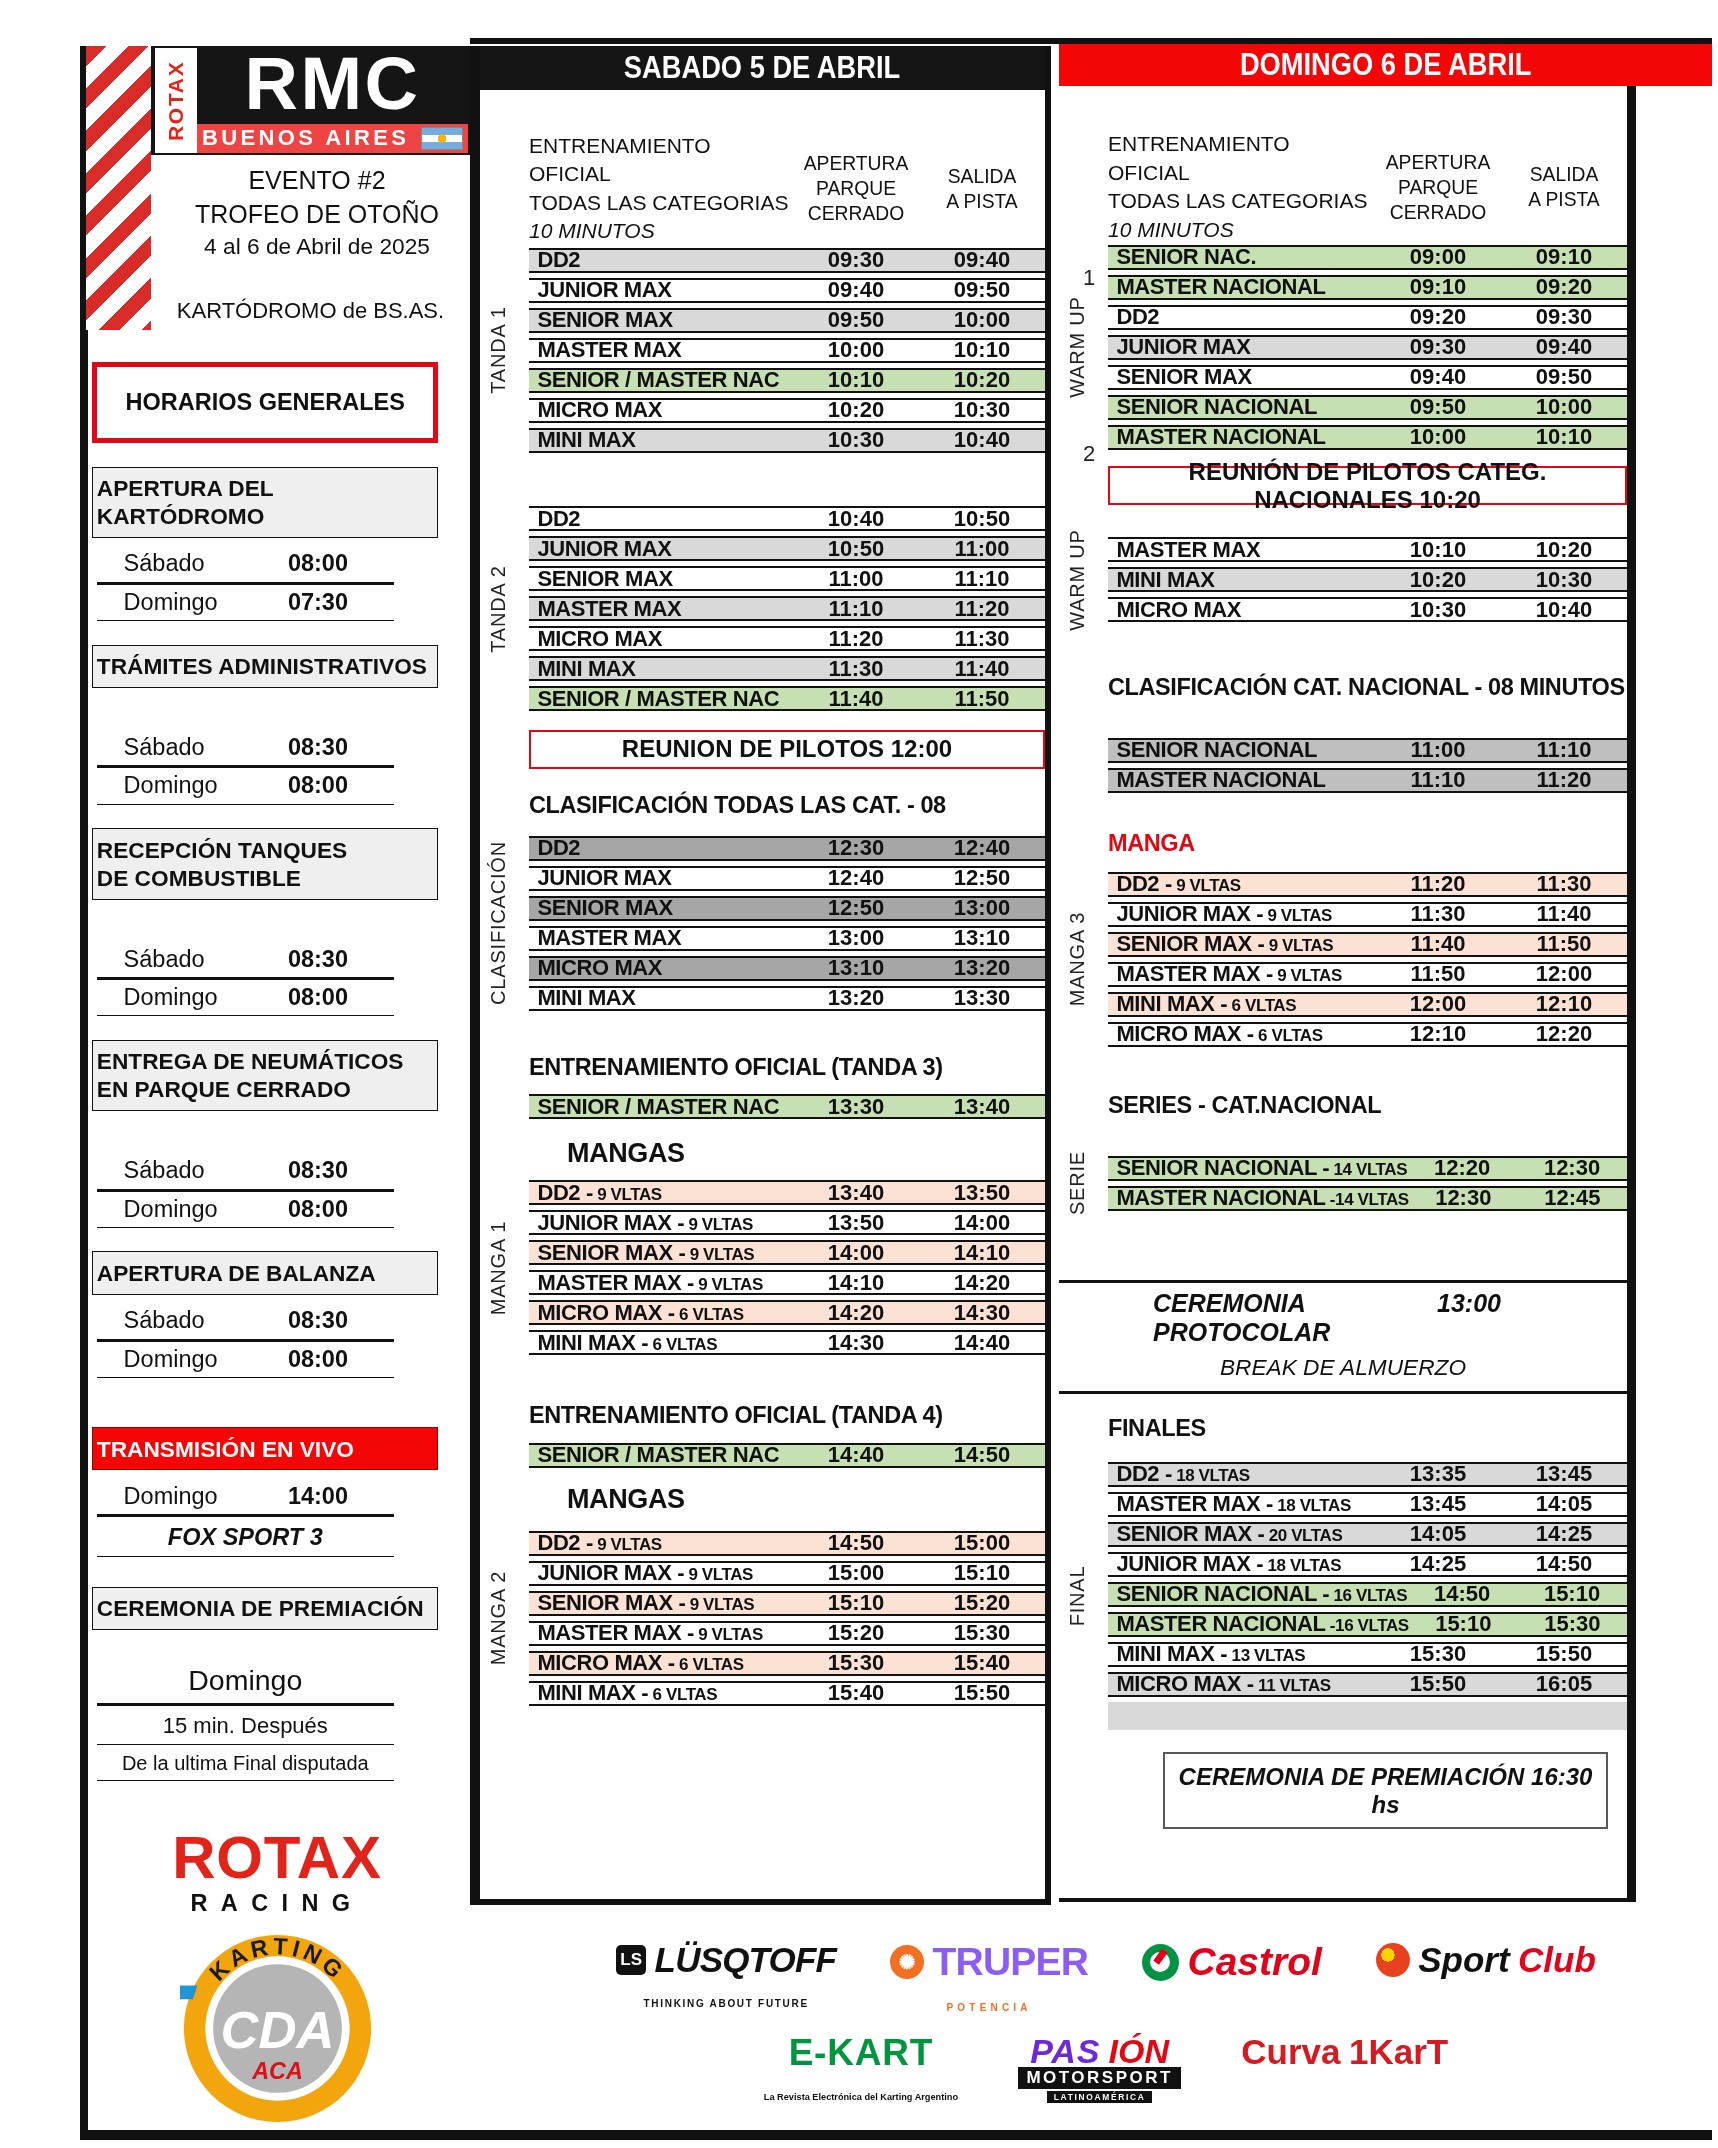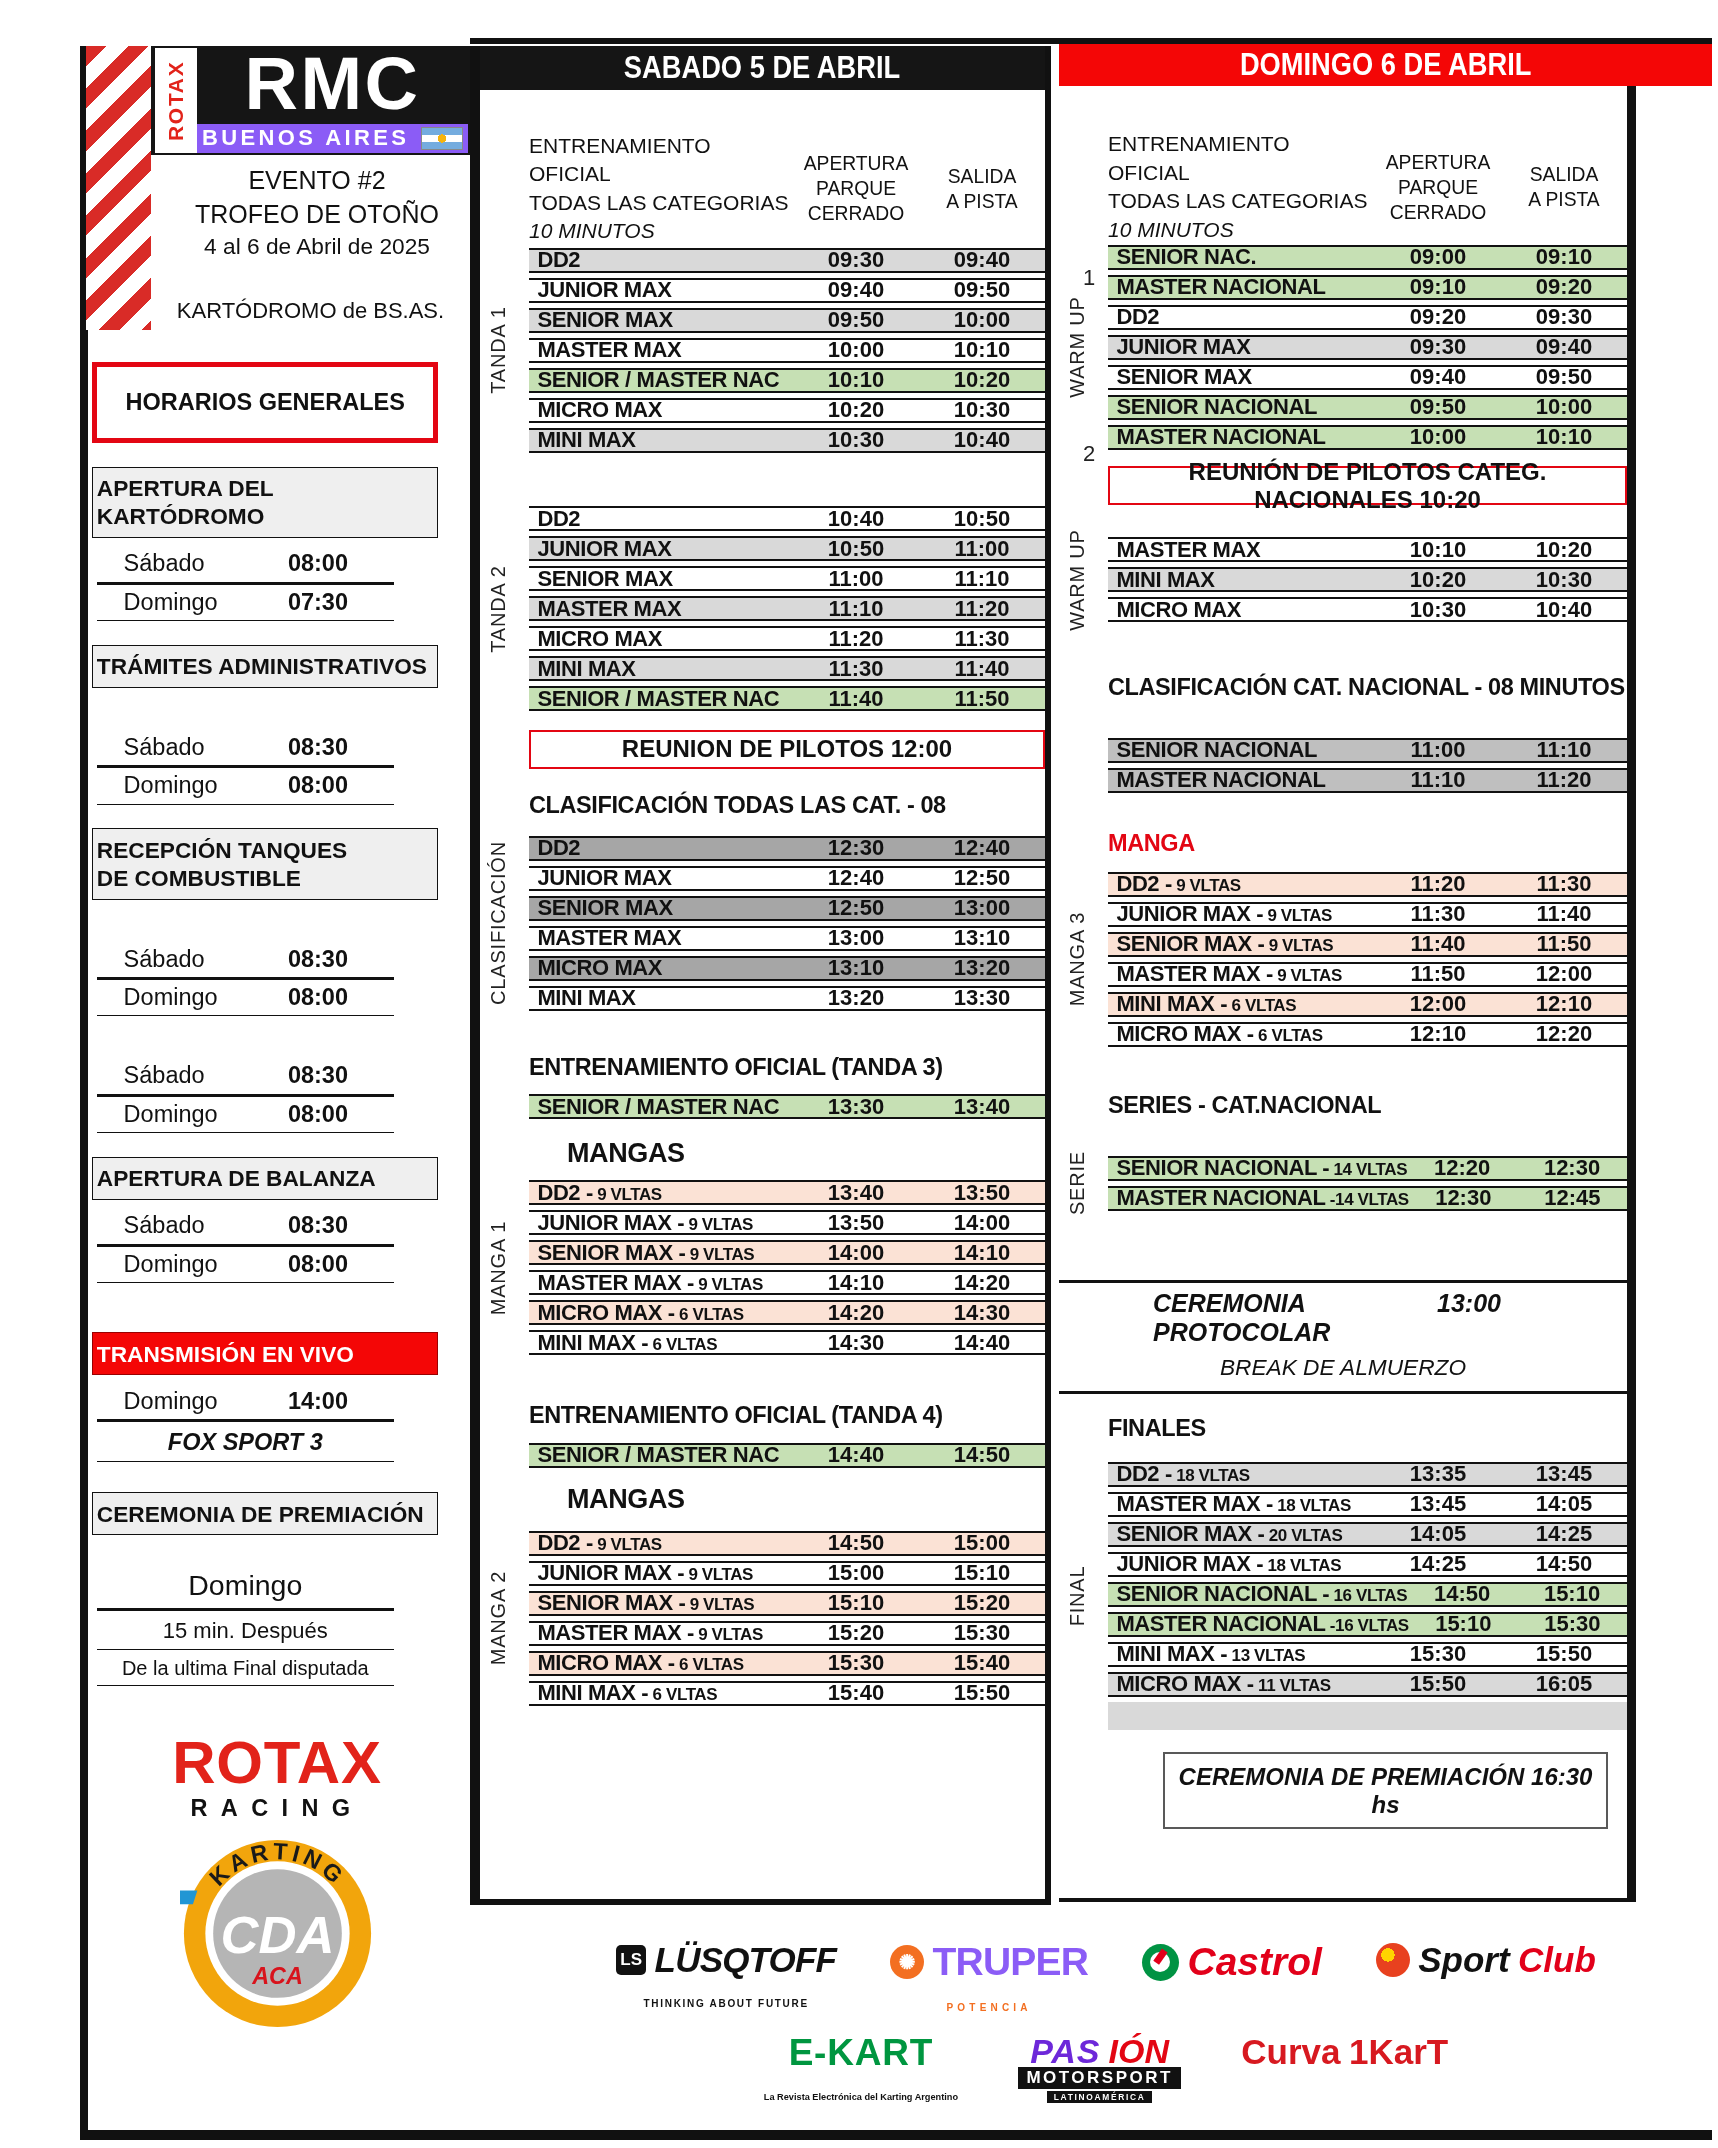--- a/index.html
+++ b/index.html
@@ -15,21 +15,21 @@
   
   .sidebar{position:absolute;left:84px;top:46px;width:386px}
   .sb-top{position:relative;height:289px}
   .hazard{position:absolute;left:1.7px;top:0;width:65px;height:284px;
     background:repeating-linear-gradient(135deg,#d92b27 0 14.3px,#fff 14.3px 30px)}
   .rmc-logo{position:absolute;left:67px;top:0;right:0;height:109px;background:#151515;display:flex;border:2.5px solid #151515}
   .rotax-vert{width:44px;background:#fff;color:#e2231a;font-weight:900;font-size:21px;letter-spacing:1.7px;
     writing-mode:vertical-rl;transform:rotate(180deg);display:flex;align-items:center;justify-content:center;border-right:2.5px solid #151515}
   .rmc-right{flex:1;display:flex;flex-direction:column}
   .rmc-text{height:76px;color:#fff;font-weight:900;font-size:74px;line-height:72px;text-align:center;letter-spacing:2.5px}
-  .rmc-band{height:28.5px;background:#8b5cf6;display:flex;align-items:center;justify-content:center;gap:11.7px;
+  .rmc-band{height:28.5px;background:#ef4444;display:flex;align-items:center;justify-content:center;gap:11.7px;
     color:#fff;font-weight:800;font-size:22px;letter-spacing:3.4px}
   .flag{width:42px;height:23.5px;border:0.8px solid #888;
     background:radial-gradient(circle at 50% 50%,#f6b40e 0 4.2px,transparent 4.2px),
     linear-gradient(#74acdf 0 33%,#fff 33% 66%,#74acdf 66% 100%)}
   .event{position:absolute;left:80px;right:0;top:117px;text-align:center}
   .ev1,.ev2{font-weight:400;font-size:25px;line-height:34px}
   .ev3{font-size:22.7px;line-height:30px}
   .venue{position:absolute;left:67px;right:0;top:252px;text-align:center;font-size:22px}
   .horarios{margin:27px 32px 0 8.4px;border:5px solid #e30613;padding:22px 3.4px;text-align:center;font-weight:700;font-size:23.5px}
   .sb-box{margin:23.5px 32px 0 8.4px;background:#efefef;border:1.7px solid #111;padding:6.7px 3.4px;
@@ -183,20 +183,22 @@
         <div class="sb-rows spaced">
           <div class="sb-row r0">
             <span class="day">Sábado</span>
             <span class="time">08:30</span>
           </div>
           <div class="sb-row r1">
             <span class="day">Domingo</span>
             <span class="time">08:00</span>
           </div>
         </div>
+        <div class="sb-box">ENTREGA DE NEUMÁTICOS
+EN PARQUE CERRADO</div>
         <div class="sb-rows spaced">
           <div class="sb-row r0">
             <span class="day">Sábado</span>
             <span class="time">08:30</span>
           </div>
           <div class="sb-row r1">
             <span class="day">Domingo</span>
             <span class="time">08:00</span>
           </div>
         </div>

